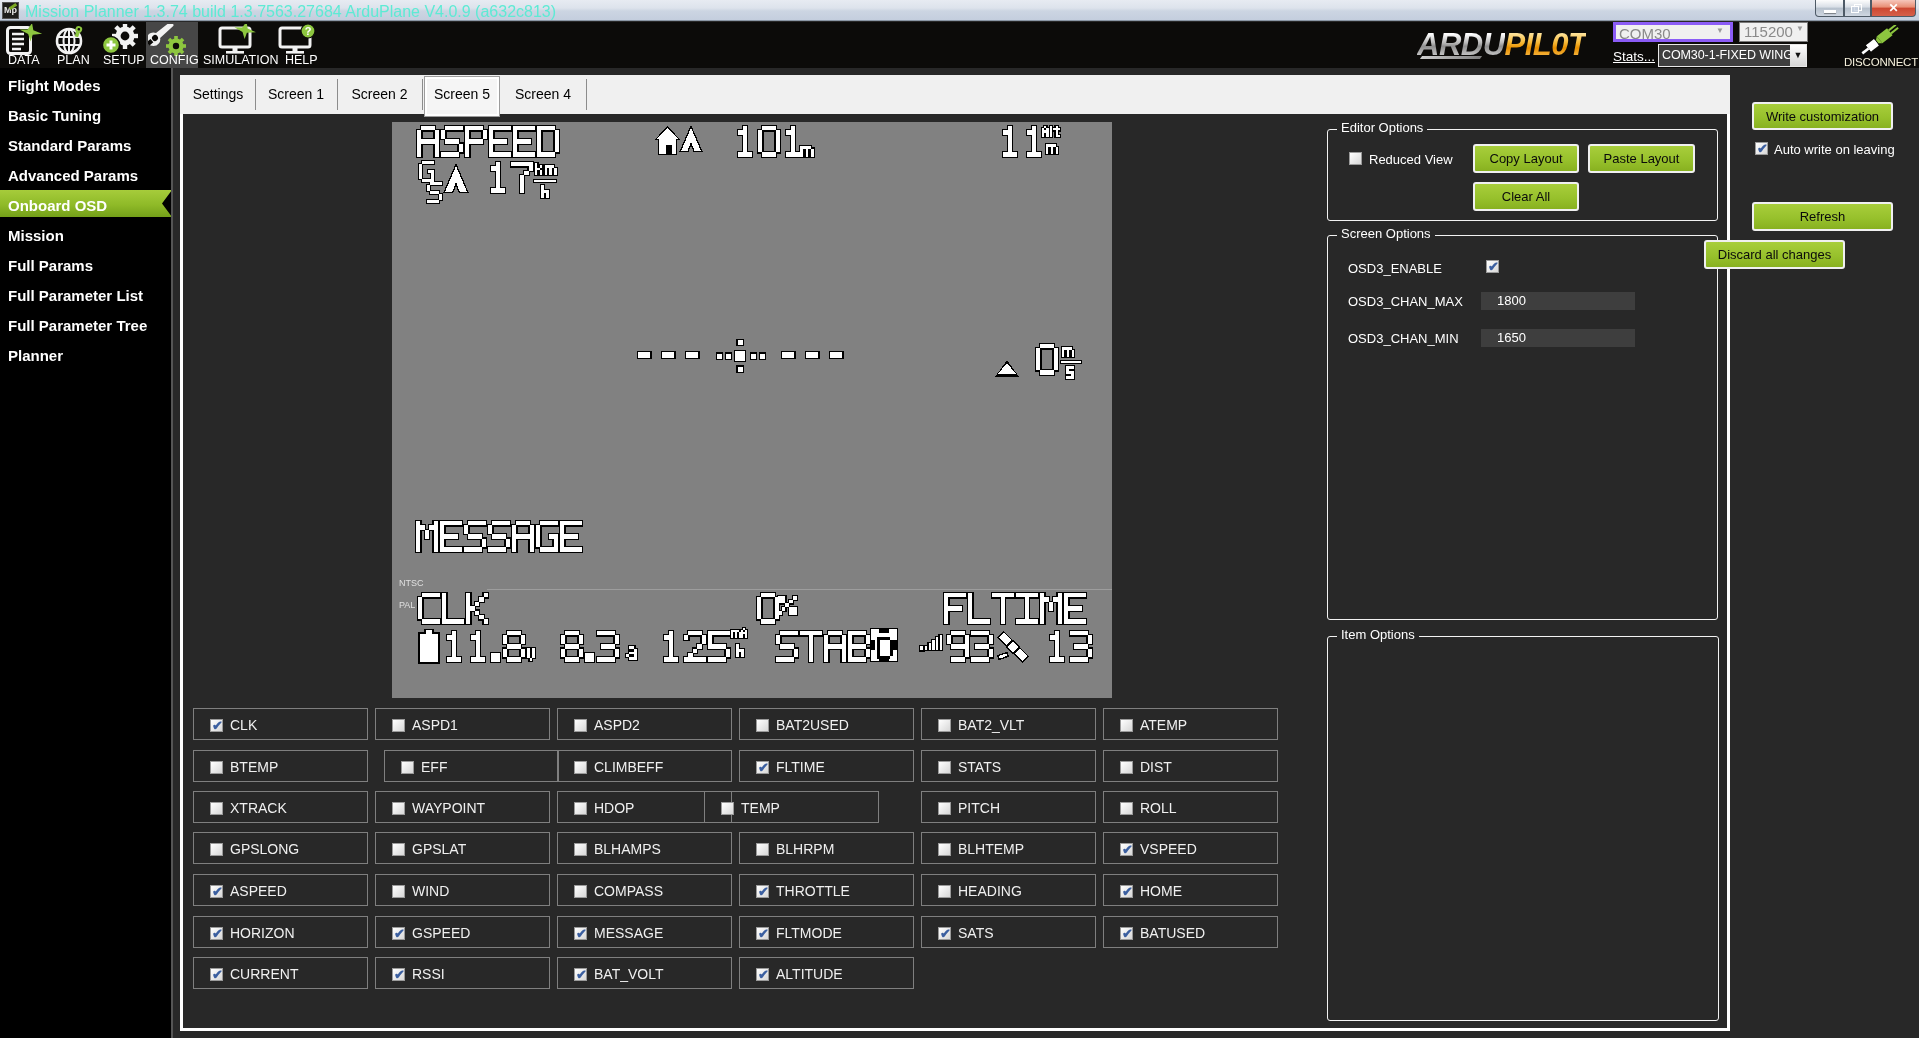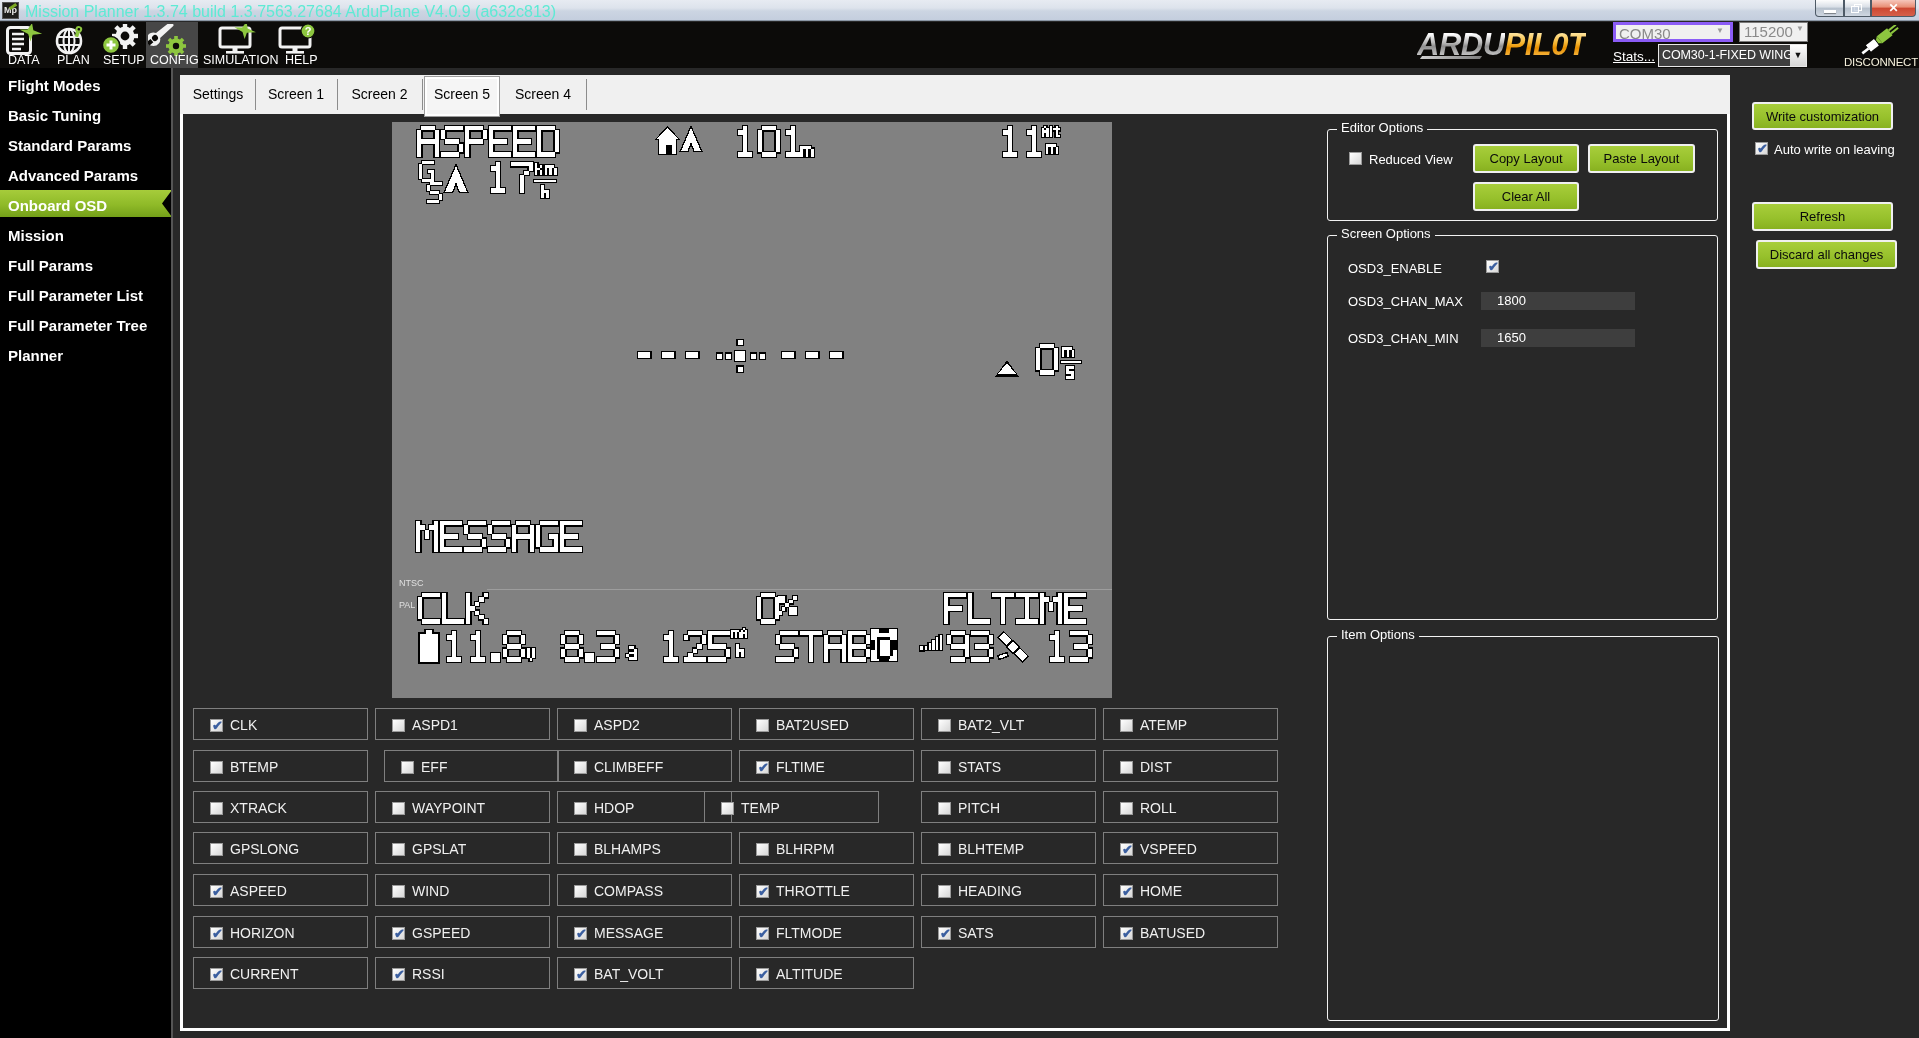--- a/index.html
+++ b/index.html
@@ -392,14 +392,14 @@
 <span class="wlabel" style="left:1348px;top:294px">OSD3_CHAN_MAX</span>
 <div class="field abs" style="left:1481px;top:292px;width:154px;height:18px">1800</div>
 <span class="wlabel" style="left:1348px;top:331px">OSD3_CHAN_MIN</span>
 <div class="field abs" style="left:1481px;top:329px;width:154px;height:18px">1650</div>
 <div class="group abs" style="left:1327px;top:636px;width:392px;height:385px"></div>
 <span class="gtitle abs" style="left:1337px;top:627px">Item Options</span>
 <div class="gbtn abs" style="left:1752px;top:102px;width:141px;height:28px">Write customization</div>
 <span class="cb on abs" style="left:1755px;top:142px;width:13px;height:13px"></span>
 <span class="wlabel" style="left:1774px;top:142px">Auto write on leaving</span>
 <div class="gbtn abs" style="left:1752px;top:202px;width:141px;height:29px">Refresh</div>
-<div class="gbtn abs" style="left:1756px;top:240px;width:141px;height:29px">Discard all changes</div>
+<div class="gbtn abs" style="left:1704px;top:240px;width:141px;height:29px">Discard all changes</div>
 </div>
 
 </body></html>

